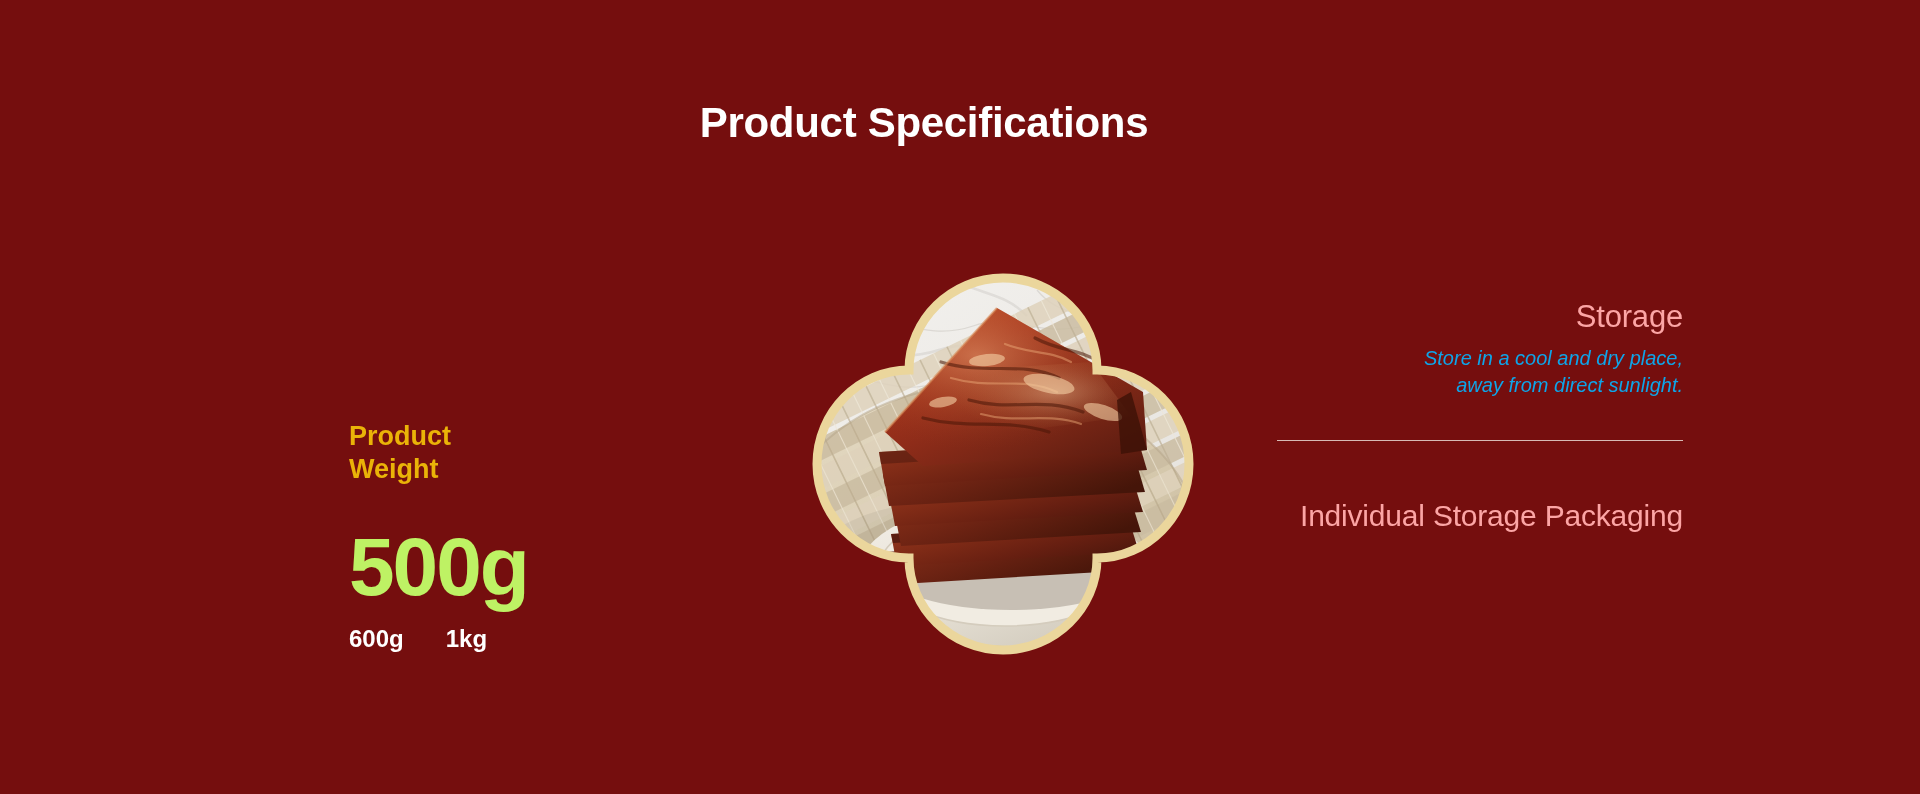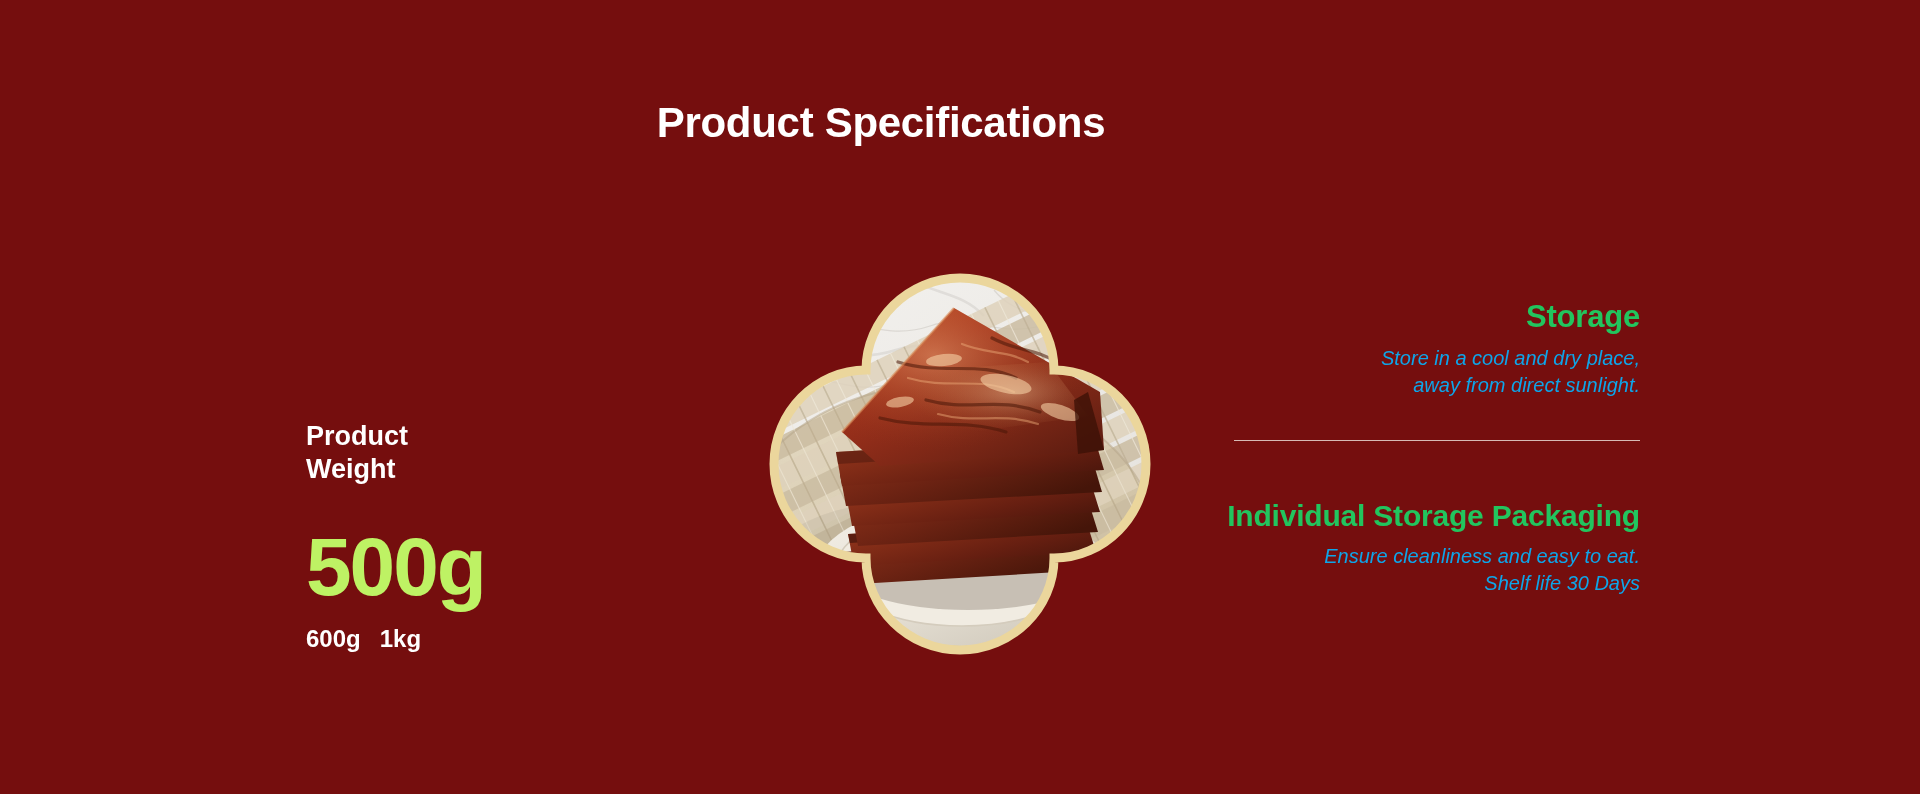--- a/index.html
+++ b/index.html
@@ -16,20 +16,21 @@
     font-family:"Liberation Sans", sans-serif;
     color:#ffffff;
     position:relative;
   }
 
   .stage {
     position:absolute;
     inset:0;
     width:1552px;
     height:794px;
+    margin-left:43px;
   }
 
   
   .page-title {
     position:absolute;
     left:0;
     top:100px;
     width:1920px;
     text-align:center;
     font-size:42px;
@@ -48,36 +49,36 @@
     position:absolute;
     left:306px;
     top:420px;
     width:340px;
     text-align:left;
   }
   .weight-label {
     font-size:27px;
     font-weight:700;
     line-height:1.22;
-    color:#ffffff;
+    color:#eab308;
     white-space:pre-line;
   }
   .weight-primary {
     margin-top:42px;
     font-size:82px;
     font-weight:700;
     line-height:0.96;
     letter-spacing:-2px;
     color:#bef264;
   }
   .weight-options {
     margin-top:18px;
     display:flex;
     align-items:baseline;
-    gap:19px;
+    gap:42px;
   }
   .weight-option {
     font-size:24px;
     font-weight:700;
     color:#ffffff;
   }
 
   
   .photo-frame {
     position:absolute;
@@ -98,23 +99,23 @@
   
   .info-col {
     position:absolute;
     left:1140px;
     top:300px;
     width:500px;
     text-align:right;
   }
   .info-heading {
     font-size:31px;
-    font-weight:700;
+    font-weight:400;
     line-height:1.12;
-    color:#22c55e;
+    color:#fca5a5;
     letter-spacing:-0.2px;
   }
   .info-heading.wide { font-size:30px; }
   .info-body {
     margin-top:10px;
     font-size:20px;
     font-style:italic;
     line-height:1.36;
     color:#0ea5e9;
     white-space:pre-line;
@@ -337,19 +338,17 @@
     <div class="info-group">
       <div class="info-heading">Storage</div>
       <div class="info-body">Store in a cool and dry place,
 away from direct sunlight.</div>
     </div>
 
     <div class="info-divider"></div>
 
     <div class="info-group second">
       <div class="info-heading wide">Individual Storage Packaging</div>
-      <div class="info-body">Ensure cleanliness and easy to eat.
-Shelf life 30 Days</div>
     </div>
 
   </div>
 
 </div>
 
 </body></html>

